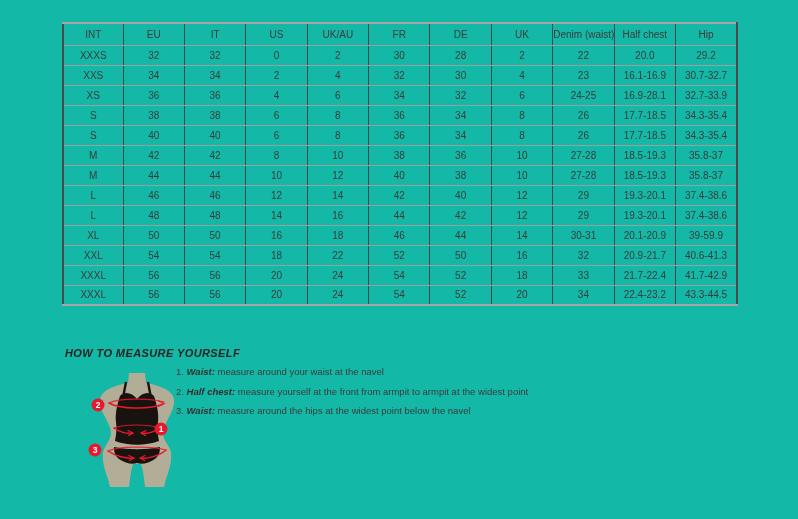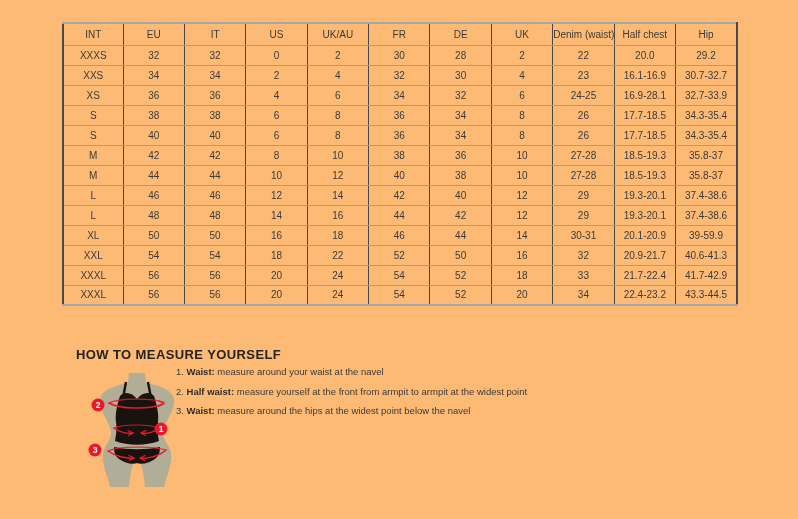--- a/index.html
+++ b/index.html
@@ -3,21 +3,21 @@
 <meta charset="utf-8">
 <style>
   * { margin: 0; padding: 0; box-sizing: border-box; }
   html, body {
     width: 798px; height: 519px;
     background: #ffffff;
     font-family: "Liberation Sans", sans-serif;
     color: #3b3b3b;
     overflow: hidden;
   }
-  .page { position: relative; width: 798px; height: 519px; background: #fdba74; }
+  .page { position: relative; width: 798px; height: 519px; background: #14b8a6; }
 
   
   .table-wrap { position: absolute; left: 62px; top: 22px; }
   table.size-chart {
     border-collapse: collapse;
     table-layout: fixed;
     width: 676px;
     font-size: 10px;
     color: #3b3b3b;
     border-left: 2px solid #4a4a4a;
@@ -35,32 +35,33 @@
     vertical-align: middle;
     font-weight: normal;
     white-space: nowrap;
     overflow: hidden;
   }
   table.size-chart th { height: 22px; font-size: 10px; }
   table.size-chart td { height: 20px; }
 
   
   .measure-title {
-    position: absolute; left: 76px; top: 347px;
-    font-size: 13px; font-weight: bold; letter-spacing: 0.4px;
+    position: absolute; left: 65px; top: 347px;
+    font-size: 11px; font-weight: bold; letter-spacing: 0.4px;
     color: #232323;
+    font-style: italic;
   }
   .figure-box { position: absolute; left: 85px; top: 372px; width: 105px; height: 118px; }
   .steps {
     position: absolute; left: 176px; top: 366px; width: 440px;
     list-style: none;
     font-size: 9.5px; color: #3b3b3b;
   }
   .steps li { margin-bottom: 8.5px; line-height: 11px; }
-  .steps .term { font-weight: bold; color: #2e2e2e; }
+  .steps .term { font-weight: bold; color: #2e2e2e; font-style: italic; }
 </style>
 </head>
 <body>
 
 <div class="page">
 
   <div class="table-wrap">
     <table class="size-chart">
       <colgroup>
         <col class="c-int">
@@ -343,17 +344,17 @@
         <g>
           <circle cx="10" cy="78" r="6.5" fill="#e8192c"></circle>
           <text x="10" y="81">3</text>
         </g>
       </g>
     </svg>
   </div>
 
   <ol class="steps">
       <li><span class="num">1.</span><span> </span><span class="term">Waist:</span><span> measure around your waist at the navel</span></li>
-      <li><span class="num">2.</span><span> </span><span class="term">Half waist:</span><span> measure yourself at the front from armpit to armpit at the widest point</span></li>
+      <li><span class="num">2.</span><span> </span><span class="term">Half chest:</span><span> measure yourself at the front from armpit to armpit at the widest point</span></li>
       <li><span class="num">3.</span><span> </span><span class="term">Waist:</span><span> measure around the hips at the widest point below the navel</span></li>
     </ol>
 
 </div>
 
 </body></html>

